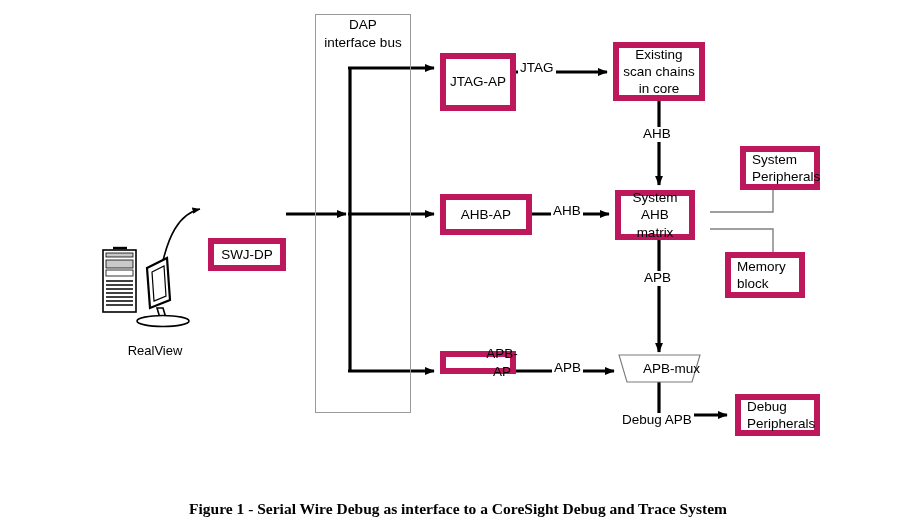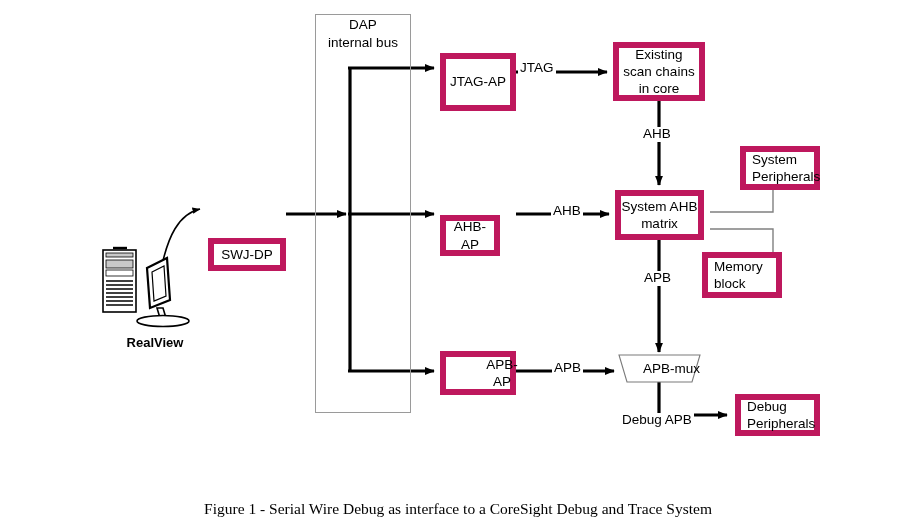--- a/index.html
+++ b/index.html
@@ -76,21 +76,21 @@
     font-size: 13.5px;
     color: #000;
     line-height: 1;
   }
   .figure-caption {
     position: absolute;
     left: 0;
     width: 916px;
     text-align: center;
     font-family: "Liberation Serif", serif;
-    font-weight: normal;
+    font-weight: bold;
     font-size: 15.5px;
     color: #000;
   }
   .realview-label {
     position: absolute;
     text-align: center;
     font-size: 13px;
     color: #000;
     white-space: nowrap;
   }
@@ -188,57 +188,57 @@
     </g>
     <g>
       <path d="M147,268 L167,258 L170,300 L150,308 z" fill="#ffffff" stroke="#000000" stroke-width="2.2"></path>
       <path d="M152,272 L164,266 L166,296 L154,301 z" fill="#ffffff" stroke="#000000" stroke-width="1.2"></path>
       <path d="M157,308 L160,318 L166,318 L163,308 z" fill="#ffffff" stroke="#000000" stroke-width="1.6"></path>
       <ellipse cx="163" cy="321" rx="26" ry="5.5" fill="#ffffff" stroke="#000000" stroke-width="1.6"></ellipse>
     </g>
   </svg>
 
   <div class="dap-container" style="left:315px; top:14px; width:96px; height:399px;"></div>
-  <div class="dap-title" style="left:311px; top:16px; width:104px;"><span>DAP</span><br><span>internal bus</span></div>
+  <div class="dap-title" style="left:311px; top:16px; width:104px;"><span>DAP</span><br><span>interface bus</span></div>
 
   <div class="node-box" style="left:208px; top:198px; width:78px; height:33px;margin-top:40px;">SWJ-DP</div>
 
   <div class="node-box" style="left:440px; top:53px; width:76px; height:58px;">JTAG-AP</div>
 
-  <div class="node-box" style="left:440px; top:194px; width:60px; height:41px;margin-top:21px;">AHB-AP</div>
-
-  <div class="node-box" style="left:440px; top:351px; width:76px; height:44px;padding-left:48px;">APB-AP</div>
+  <div class="node-box" style="left:440px; top:194px; width:92px; height:41px;">AHB-AP</div>
+
+  <div class="node-box" style="left:440px; top:351px; width:76px; height:23px;padding-left:48px;">APB-AP</div>
 
   <div class="node-box" style="left:613px; top:42px; width:92px; height:59px;">Existing
 scan chains
 in core</div>
 
-  <div class="node-box" style="left:615px; top:190px; width:89px; height:50px;">System AHB
+  <div class="node-box" style="left:615px; top:190px; width:80px; height:50px;">System AHB
 matrix</div>
 
   <div class="node-box left-align" style="left:740px; top:146px; width:80px; height:44px;">System
 Peripherals</div>
 
-  <div class="node-box left-align" style="left:702px; top:252px; width:80px; height:46px;">Memory
+  <div class="node-box left-align" style="left:725px; top:252px; width:80px; height:46px;">Memory
 block</div>
 
   <div class="node-box left-align" style="left:735px; top:394px; width:85px; height:42px;">Debug
 Peripherals</div>
 
   <div class="trap-label" style="left:619px; top:362px; width:81px;text-align:right;">APB-mux</div>
 
   <div class="edge-label" style="left:518px; top:61px;">JTAG</div>
 
   <div class="edge-label" style="left:641px; top:127px;">AHB</div>
 
   <div class="edge-label" style="left:551px; top:204px;">AHB</div>
 
   <div class="edge-label" style="left:642px; top:271px;">APB</div>
 
   <div class="edge-label" style="left:552px; top:361px;">APB</div>
 
   <div class="edge-label" style="left:620px; top:413px;">Debug APB</div>
 
-  <div class="realview-label" style="left:110px; top:335px; width:90px;font-weight:bold;">RealView</div>
+  <div class="realview-label" style="left:110px; top:343px; width:90px;">RealView</div>
 
   <div class="figure-caption" style="top:500px;">Figure 1 - Serial Wire Debug as interface to a CoreSight Debug and Trace System</div>
 
 </div>
 
 </body></html>

